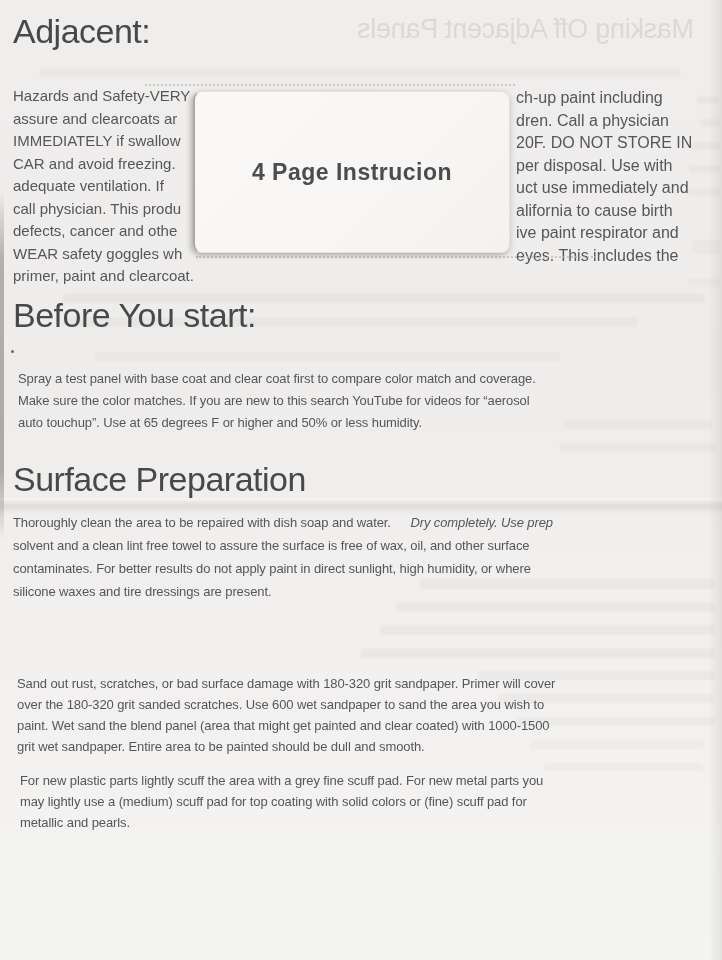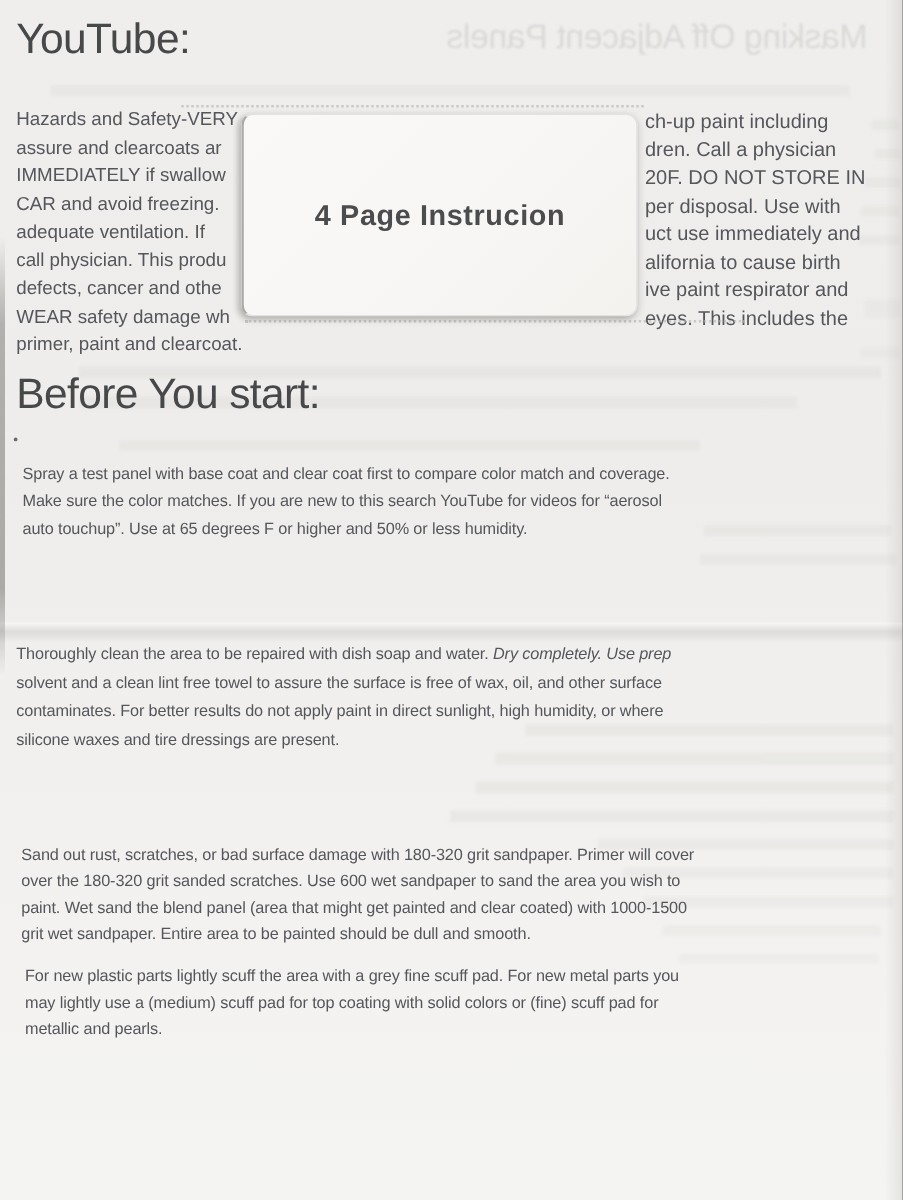--- a/index.html
+++ b/index.html
@@ -5,21 +5,21 @@
   html,body{margin:0;padding:0;background:#888;}
   .page{
     position:relative;width:722px;height:960px;overflow:hidden;
     background:linear-gradient(180deg,#efeeec 0%,#eeedeb 40%,#f0efed 55%,#f3f2f0 80%,#f4f4f3 100%);
     font-family:"Liberation Sans",sans-serif;color:#54555a;
   }
   
   .h{position:absolute;left:13px;font-size:34px;font-weight:400;color:#47484a;letter-spacing:-0.5px;white-space:nowrap;}
   
   .pline{position:absolute;white-space:nowrap;font-size:13px;color:#55565b;letter-spacing:-0.1px;}
-  .pline i{}
+  .pline i{margin-left:16px;}
   
   .wline-left{position:absolute;left:13px;width:181px;overflow:hidden;white-space:nowrap;font-size:15px;color:#55565b;}
   .wline-right{position:absolute;left:516px;white-space:nowrap;font-size:16px;color:#55565b;}
   
   .sticker{
     position:absolute;left:193px;top:91px;width:314px;height:160px;
     background:linear-gradient(135deg,#faf9f7 0%,#f7f6f4 60%,#f3f2ef 100%);
     border-radius:9px;border:1px solid #e3e2df;border-left:2px solid rgba(110,108,104,.55);
     box-shadow:0 2px 6px rgba(95,92,88,.30), -3px 2px 4px rgba(95,92,88,.22);
     display:flex;flex-direction:row;align-items:center;justify-content:center;
@@ -65,57 +65,58 @@
   <div class="bleedbar" style="left:420px;top:579px;width:295px;height:10px;opacity:.45"></div>
   <div class="bleedbar" style="left:396px;top:602px;width:319px;height:10px;opacity:.45"></div>
   <div class="bleedbar" style="left:380px;top:625px;width:335px;height:10px;opacity:.45"></div>
   <div class="bleedbar" style="left:360px;top:648px;width:355px;height:10px;opacity:.45"></div>
   <div class="bleedbar" style="left:478px;top:671px;width:237px;height:9px;opacity:.40"></div>
   <div class="bleedbar" style="left:498px;top:694px;width:217px;height:9px;opacity:.35"></div>
   <div class="bleedbar" style="left:515px;top:717px;width:200px;height:9px;opacity:.35"></div>
   <div class="bleedbar" style="left:530px;top:740px;width:175px;height:9px;opacity:.30"></div>
   <div class="bleedbar" style="left:543px;top:763px;width:160px;height:8px;opacity:.28"></div>
 
-  <div class="h" style="top:12px">YouTube:</div>
+  <div class="h" style="top:12px">Adjacent:</div>
 
   <div>
     <span class="wline-left" style="top:87px">Hazards and Safety-VERY</span>
     <span class="wline-right" style="top:89px">ch-up paint including</span>
     <span class="wline-left" style="top:109.5px">assure and clearcoats ar</span>
     <span class="wline-right" style="top:111.5px">dren. Call a physician</span>
     <span class="wline-left" style="top:132px">IMMEDIATELY if swallow</span>
     <span class="wline-right" style="top:134px">20F. DO NOT STORE IN</span>
     <span class="wline-left" style="top:154.5px">CAR and avoid freezing.</span>
     <span class="wline-right" style="top:156.5px">per disposal. Use with</span>
     <span class="wline-left" style="top:177px">adequate ventilation. If</span>
     <span class="wline-right" style="top:179px">uct use immediately and</span>
     <span class="wline-left" style="top:199.5px">call physician. This produ</span>
     <span class="wline-right" style="top:201.5px">alifornia to cause birth</span>
     <span class="wline-left" style="top:222px">defects, cancer and othe</span>
     <span class="wline-right" style="top:224px">ive paint respirator and</span>
-    <span class="wline-left" style="top:244.5px">WEAR safety damage wh</span>
+    <span class="wline-left" style="top:244.5px">WEAR safety goggles wh</span>
     <span class="wline-right" style="top:246.5px">eyes. This includes the</span>
     <span class="wline-left" style="top:267px">primer, paint and clearcoat.</span>
   </div>
 
   <div class="perf" style="left:145px;top:84px;width:370px"></div>
   <div class="perf" style="left:196px;top:256px;width:400px"></div>
 
   <div class="sticker">
     <span>4 Page Instrucion</span>
   </div>
 
   <div class="h" style="top:296px">Before You start:</div>
   <div class="dot"></div>
   <div>
     <span class="pline" style="left:18px;top:371px">Spray a test panel with base coat and clear coat first to compare color match and coverage.</span>
     <span class="pline" style="left:18px;top:393px">Make sure the color matches.  If you are new to this search YouTube for videos for “aerosol</span>
     <span class="pline" style="left:18px;top:415px">auto touchup”.  Use at 65 degrees F or higher and 50% or less humidity.</span>
   </div>
 
+  <div class="h" style="top:460px">Surface Preparation</div>
   <div class="crease"></div>
   <div>
     <span class="pline" style="left:13px;top:515px"><span>Thoroughly clean the area to be repaired with dish soap and water.  </span><i>Dry completely. Use prep</i></span>
     <span class="pline" style="left:13px;top:538px">solvent and a clean lint free towel to assure the surface is free of wax, oil, and other surface</span>
     <span class="pline" style="left:13px;top:561px">contaminates. For better results do not apply paint in direct sunlight, high humidity, or where</span>
     <span class="pline" style="left:13px;top:584px">silicone waxes and tire dressings are present.</span>
   </div>
 
   <div>
     <span class="pline" style="left:17px;top:676px">Sand out rust, scratches, or bad surface damage with 180-320 grit sandpaper. Primer will cover</span>

